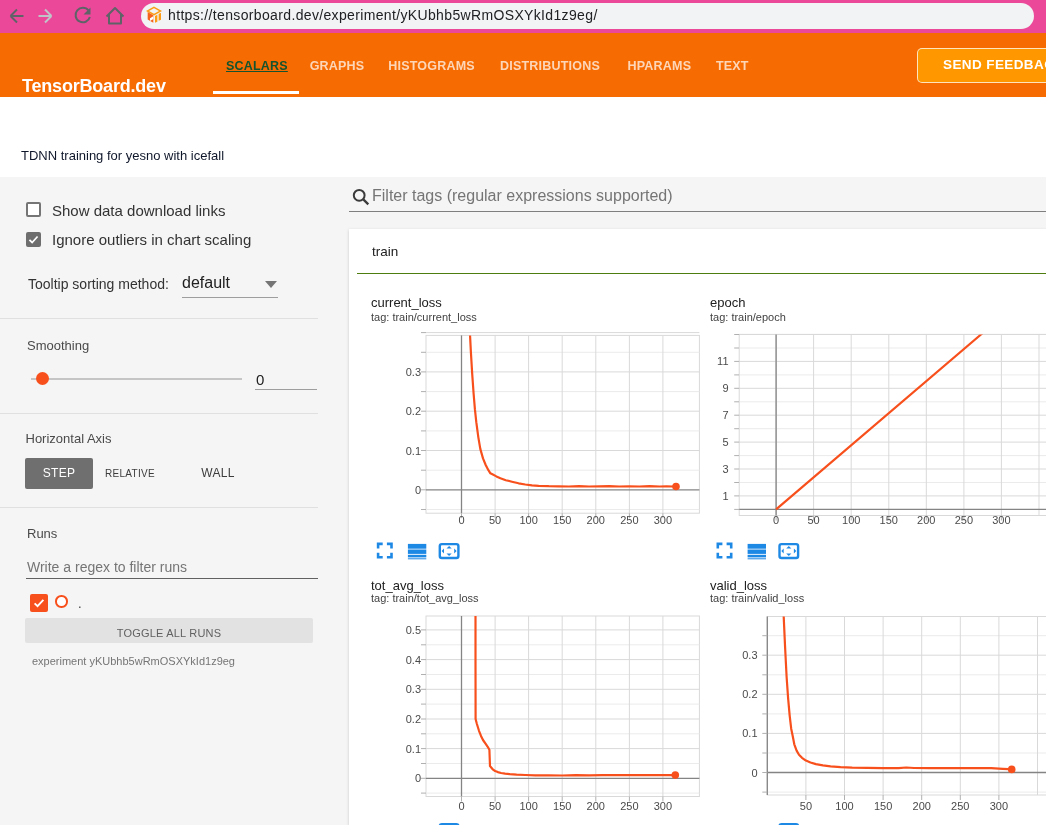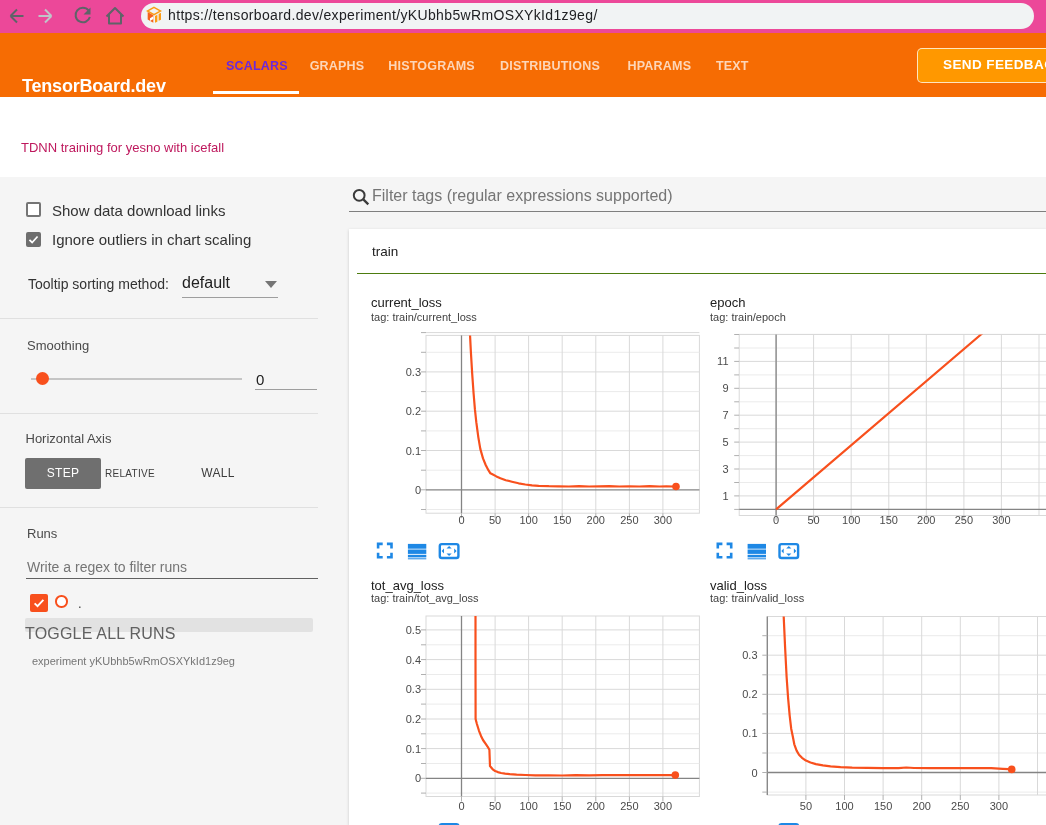--- a/index.html
+++ b/index.html
@@ -8,28 +8,28 @@
 
 
 #toolbar { position:absolute; left:0; top:0; width:1046px; height:33px; background:#ec4899; }
 #omnibox { position:absolute; left:141px; top:3px; width:893px; height:26px; border-radius:13px; background:#f1f3f4; }
 #urltext { position:absolute; left:168px; top:7px; font-size:14px; color:#202124; letter-spacing:0.35px; }
 
 
 #appbar { position:absolute; left:0; top:33px; width:1046px; height:64px; background:#f66c03; }
 #tblogo { position:absolute; left:22px; top:56px; font-size:18px; font-weight:700; color:#fff; letter-spacing:-0.2px;margin-top:20px; }
 .tab { position:absolute; top:59px; font-size:12.5px; font-weight:700; color:rgba(255,255,255,0.72); letter-spacing:0.2px; }
-.tab.active { color:#6d28d9; }
+.tab.active { color:#14532d;text-decoration:underline; }
 #tabline { position:absolute; left:213px; top:91px; width:86px; height:2.5px; background:#fff; }
 #feedback { position:absolute; left:917px; top:48px; width:190px; height:35px; background:#ff9800; border:1.5px solid rgba(255,255,255,0.75); border-radius:5px; color:#fff; font-size:13.5px; font-weight:700; letter-spacing:0.4px; line-height:32px; padding-left:25px; }
 #appshadow { position:absolute; left:0; top:97px; width:1046px; height:6px; background:linear-gradient(to bottom, rgba(0,0,0,0.28), rgba(0,0,0,0)); }
 
 
 #titlebar { position:absolute; left:0; top:97px; width:1046px; height:80px; background:#fff; }
-#titletext { position:absolute; left:21px; top:140px; font-size:13px; color:#be185d; }
+#titletext { position:absolute; left:21px; top:148px; font-size:13px; color:#0f172a; }
 #titleshadow { position:absolute; left:0; top:177px; width:1046px; height:6px; background:linear-gradient(to bottom, rgba(0,0,0,0.22), rgba(0,0,0,0)); }
 
 
 #content { position:absolute; left:0; top:177px; width:1046px; height:648px; background:#f5f5f5; }
 
 
 #sidebar { position:absolute; left:0; top:0; width:340px; height:648px; font-size:13px; color:#3c3c3c; }
 .sep { position:absolute; left:0; width:318px; height:1px; background:#e0e0e0; }
 .cb { position:absolute; width:15px; height:15px; border:2px solid #757575; border-radius:2px; background:#fff; }
 .cb.checked { background:#6e6e6e; border-color:#6e6e6e; }
@@ -116,36 +116,36 @@
       <div class="sep" style="top:141px"></div>
 
       <div class="cklabel" style="left:27px;top:161px;font-size:13px;color:#4a4a4a">Smoothing</div>
       <div style="position:absolute;left:31px;top:201px;width:211px;height:2px;background:#c5c5c5"></div>
       <div style="position:absolute;left:36px;top:195px;width:13px;height:13px;border-radius:50%;background:#f8501d"></div>
       <div style="position:absolute;left:256px;top:194px;font-size:15px;color:#212121">0</div>
       <div style="position:absolute;left:255px;top:212px;width:62px;height:1px;background:#9e9e9e"></div>
       <div class="sep" style="top:236px"></div>
 
       <div class="cklabel" style="left:25.5px;top:254px;font-size:13px;color:#4a4a4a">Horizontal Axis</div>
-      <div style="position:absolute;left:25px;top:281px;width:76px;height:31px;background:#6f6f6f;border-radius:2px;color:#fff;text-align:center;line-height:31px;font-size:12px;letter-spacing:0.3px">STEP</div>
+      <div style="position:absolute;left:25px;top:281px;width:68px;height:31px;background:#6f6f6f;border-radius:2px;color:#fff;text-align:center;line-height:31px;font-size:12px;letter-spacing:0.3px">STEP</div>
       <div style="position:absolute;left:105px;top:281px;width:70px;height:31px;color:#3c3c3c;line-height:31px;font-size:10px;letter-spacing:0.3px">RELATIVE</div>
       <div style="position:absolute;left:190px;top:281px;width:56px;height:31px;color:#3c3c3c;text-align:center;line-height:31px;font-size:12px;letter-spacing:0.3px">WALL</div>
       <div class="sep" style="top:330px"></div>
 
       <div class="cklabel" style="left:27px;top:349px;font-size:13px;color:#4a4a4a">Runs</div>
       <div style="position:absolute;left:27px;top:382px;font-size:14px;color:#757575">Write a regex to filter runs</div>
       <div style="position:absolute;left:26px;top:401px;width:292px;height:1px;background:#616161"></div>
       <div style="position:absolute;left:30px;top:417px;width:18px;height:18px;background:#f8501d;border-radius:2px">
         <svg width="14" height="14" viewBox="0 0 24 24" style="position:absolute;left:2px;top:2px">
             <path d="M4.5 12.5 L9.5 17.5 L19.5 6.5" stroke="#fff" stroke-width="3.2" fill="none"></path>
           </svg>
       </div>
       <div style="position:absolute;left:55px;top:418px;width:12.5px;height:12.5px;border:2px solid #f8501d;border-radius:50%;background:#fff"></div>
       <div style="position:absolute;left:78px;top:419px;font-size:13px;color:#424242">.</div>
-      <div style="position:absolute;left:25px;top:441px;width:288px;height:14px;background:#e2e2e2;border-radius:2px;color:#616161;text-align:left;line-height:31px;font-size:16px;letter-spacing:0.2px">TOGGLE ALL RUNS</div>
+      <div style="position:absolute;left:25px;top:441px;width:288px;height:25px;background:#e2e2e2;border-radius:2px;color:#616161;text-align:center;line-height:31px;font-size:11px;letter-spacing:0.2px">TOGGLE ALL RUNS</div>
       <div style="position:absolute;left:32px;top:478px;font-size:11px;color:#757575">experiment yKUbhb5wRmOSXYkId1z9eg</div>
     </div>
 
     <div id="main">
       <svg width="18" height="18" style="position:absolute;left:2.5px;top:11px" viewBox="0 0 18 18">
           <circle cx="7.2" cy="7.3" r="5.4" stroke="#3a3a3a" stroke-width="2" fill="none"></circle>
           <path d="M11.3 11.4 L16.3 16.4" stroke="#3a3a3a" stroke-width="2.3"></path>
         </svg>
       <div id="filtertext">Filter tags (regular expressions supported)</div>
       <div id="filterline"></div>

